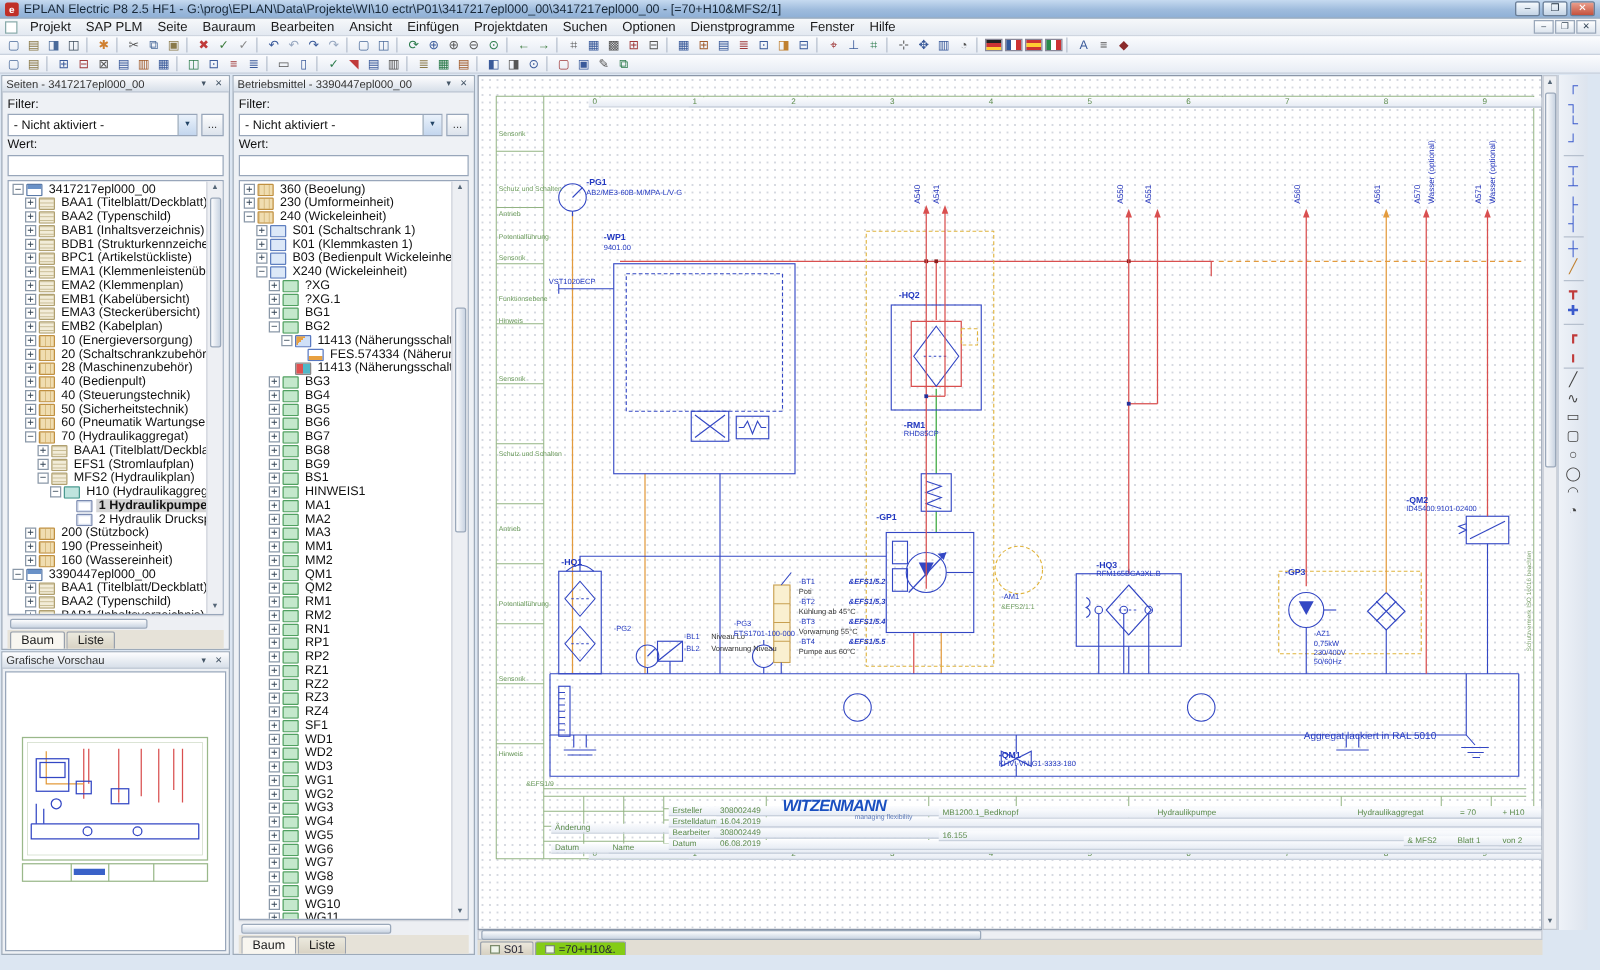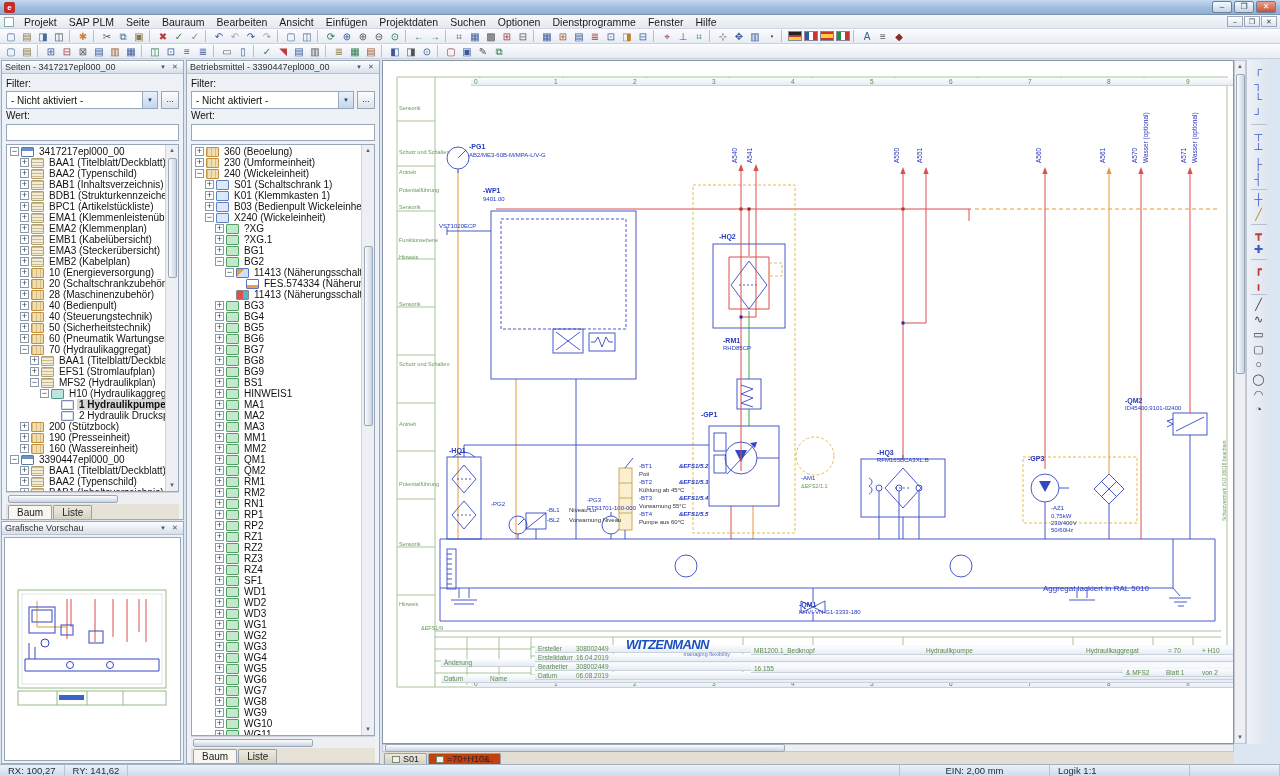--- a/index.html
+++ b/index.html
@@ -90,33 +90,34 @@
 .brand .bt{font-size:5.5px;color:#5a78b8;text-align:right;margin-top:-1px}
 
 #vsbmain{position:absolute;left:1234px;top:60px;width:12px;height:684px;background:#edeff3;border:1px solid #c2c8d2;display:flex;flex-direction:column;align-items:center}
 #rdock{position:absolute;left:1246px;top:60px;width:24px;height:684px;background:linear-gradient(90deg,#eef2f8,#dde4ee);border-left:1px solid #c0c8d4;display:flex;flex-direction:column;align-items:center;padding-top:2px}
 .rdi{width:18px;height:15px;font-size:11px;line-height:15px;text-align:center;flex:none}
 .rdsep{width:16px;border-top:1px solid #b6c0ce;margin:2px 0;flex:none}
 
 #mhscroll{position:absolute;left:382px;top:744px;width:852px;height:8px;background:#edeff3;border:1px solid #c2c8d2;display:flex;align-items:center}
 #pagetabs{position:absolute;left:382px;top:752px;width:852px;height:12px;background:#e2ded4;display:flex;align-items:flex-end;gap:1px;padding-left:2px}
 .pgtab{height:11px;padding:0 7px;font-size:9px;line-height:10px;border:1px solid #98a0ac;border-bottom:none;border-radius:2px 2px 0 0;background:linear-gradient(#ece8dc,#d6d0c2);color:#223;display:flex;align-items:center;gap:3px}
-.pgtab.active{background:#c2410c}
+.pgtab.active{background:#84cc16}
 .pgico{width:8px;height:7px;border:1px solid #7a8a6a;background:#eef4ea}
 #statusbar{position:absolute;left:0;right:0;bottom:0;height:12px;background:linear-gradient(#eaf1f8,#cddcec);border-top:1px solid #a6b2c2;display:flex;align-items:center;font-size:9.5px;color:#1a2a3a}
 .sseg{padding:0 8px;height:100%;display:flex;align-items:center;border-right:1px solid #b8c4d2;white-space:nowrap}
 .sfill{flex:1;border-right:1px solid #b8c4d2;height:100%}
 </style>
 </head>
 <body>
 
 <div id="app">
 
   <div class="titlebar">
     <span class="applogo">e</span>
+    <span class="ttext">EPLAN Electric P8 2.5 HF1 - G:\prog\EPLAN\Data\Projekte\WI\10 ectr\P01\3417217epl000_00\3417217epl000_00 - [=70+H10&amp;MFS2/1]</span>
     <span class="wbtns" id="wbtns">
         <span class="wbtn minimize-button">–</span>
         <span class="wbtn maximize-button">❐</span>
         <span class="wbtn close-button">✕</span>
       </span>
   </div>
 
   <div class="menubar">
     <span class="mdiicon"></span>
     <span id="menu" style="display:flex">
@@ -1190,22 +1191,14 @@
       <span class="pgtab">
         <span class="pgico"></span>
         <span>S01</span>
       </span>
       <span class="pgtab active">
         <span class="pgico"></span>
         <span>=70+H10&amp;.</span>
       </span>
     </div>
 
-  <div id="statusbar">
-    <span class="sseg">RX: 100,27</span>
-    <span class="sseg">RY: 141,62</span>
-    <span class="sfill"></span>
-    <span class="sseg" style="width:150px;justify-content:center">EIN: 2,00 mm</span>
-    <span class="sseg" style="width:140px">Logik 1:1</span>
-    <span class="sseg" style="width:90px"></span>
-  </div>
 
 </div>
 
 </body></html>

